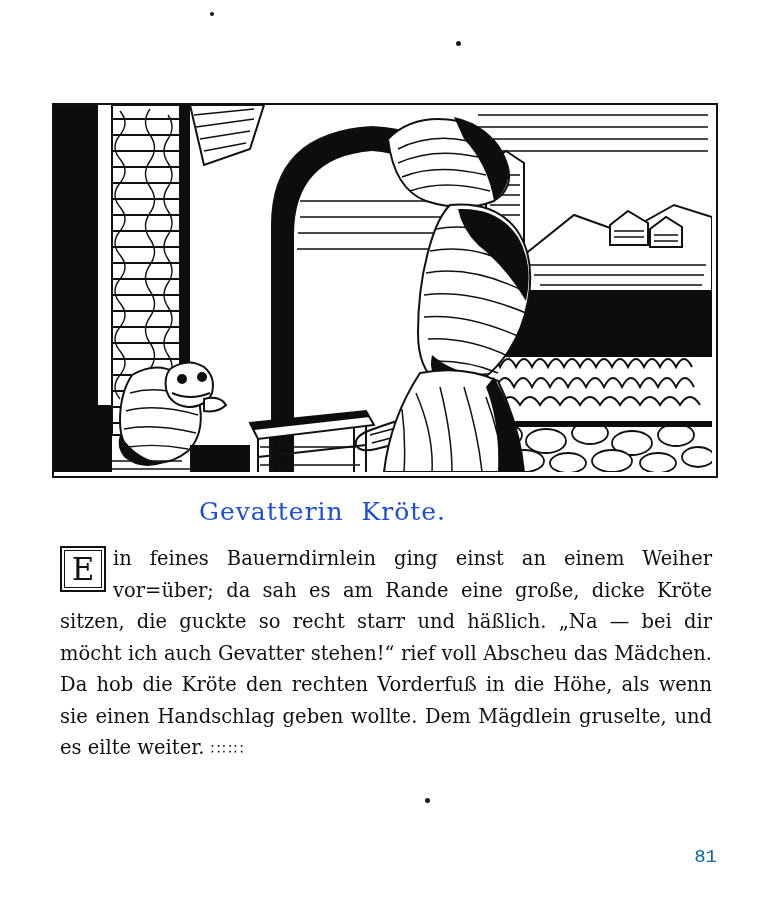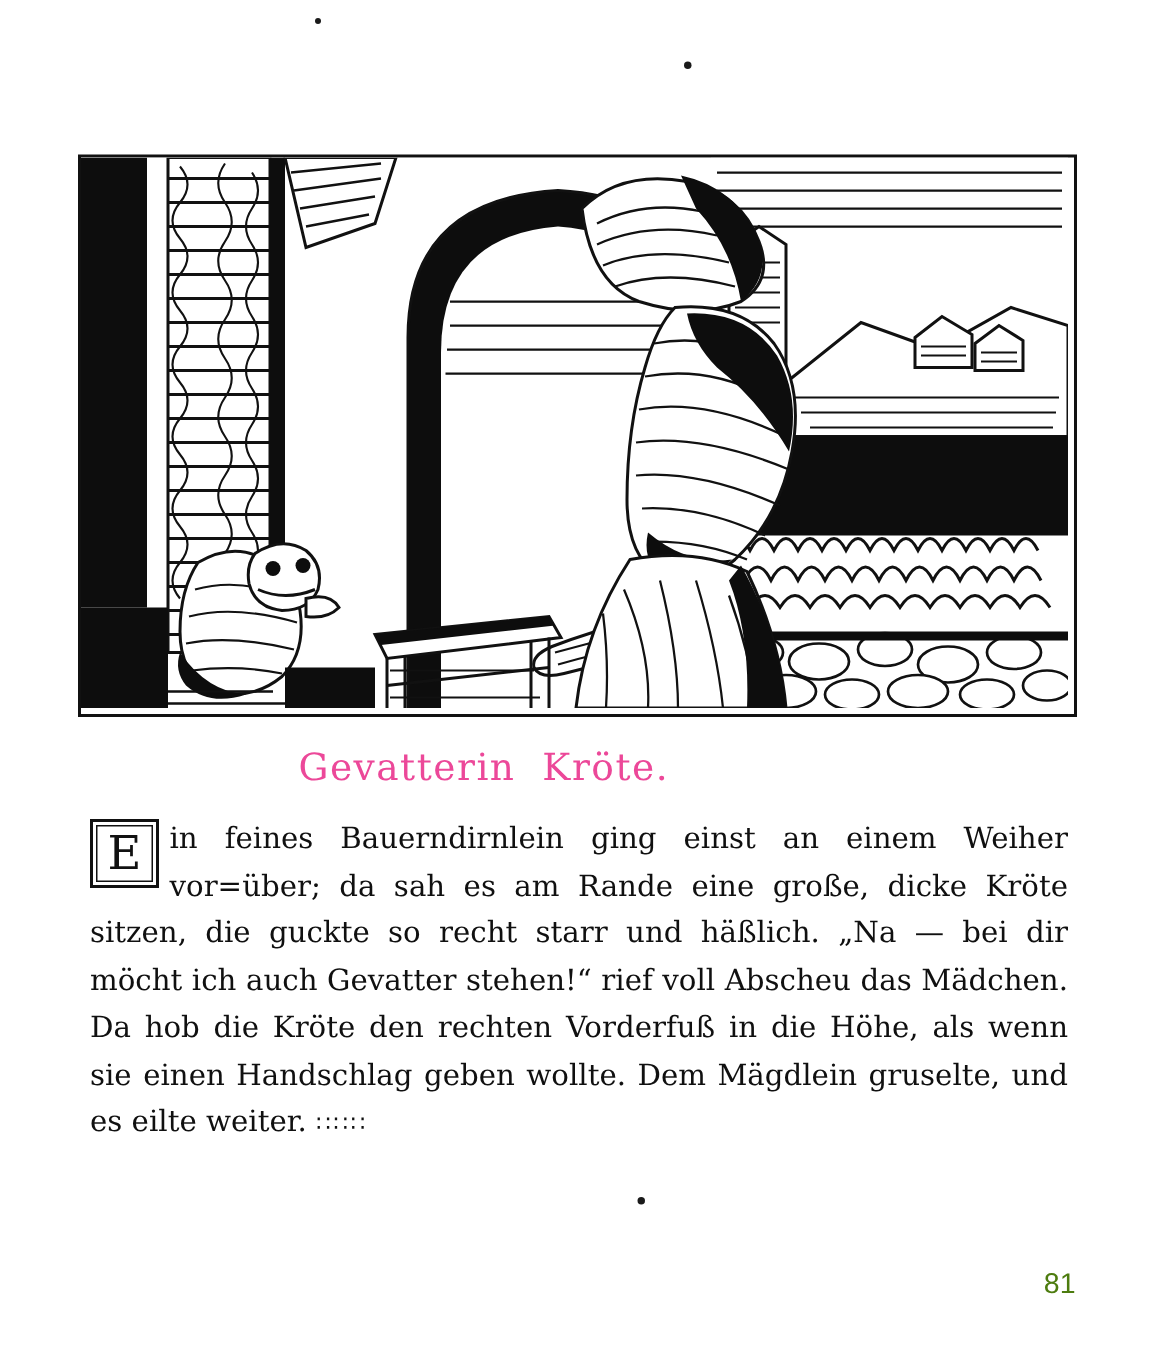--- a/index.html
+++ b/index.html
@@ -49,21 +49,21 @@
   
   .story-title {
     position: absolute;
     left: 0;
     top: 497px;
     width: 645px;
     text-align: center;
     font-size: 25px;
     letter-spacing: 1px;
     font-family: "DejaVu Serif", serif;
-    color: #ec4899;
+    color: #1d4ed8;
     white-space: pre;
   }
 
   
   .body-text {
     position: absolute;
     left: 60px;
     top: 543px;
     width: 652px;
     font-size: 19.5px;
@@ -98,22 +98,22 @@
     letter-spacing: 2px;
     font-size: 15px;
   }
 
   
   .page-number {
     position: absolute;
     right: 52px;
     bottom: 30px;
     font-size: 19px;
-    font-family: Liberation Sans, sans-serif;
-    color: #4d7c0f;
+    font-family: Liberation Mono, monospace;
+    color: #0369a1;
     margin-top: 16px;
   }
 </style>
 </head>
 <body>
 
 <div class="page">
 
   <div class="speck speck-a"></div>
   <div class="speck speck-b"></div>

